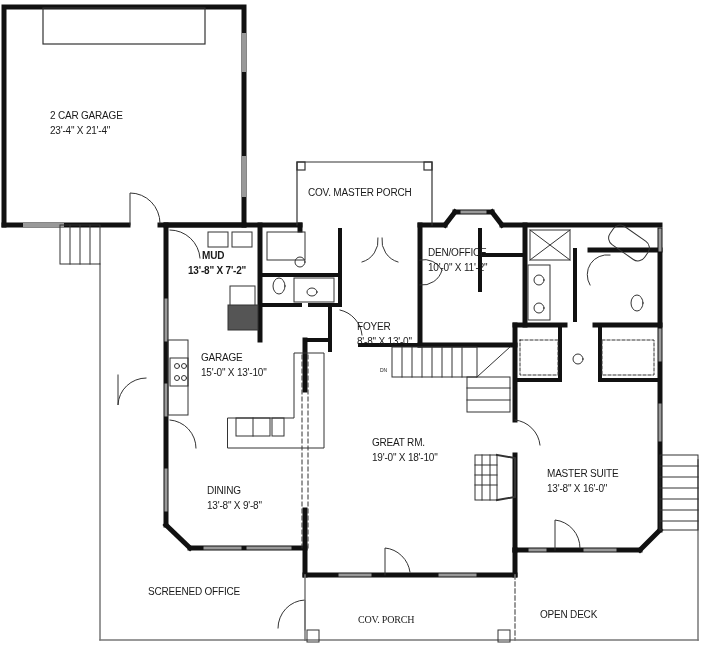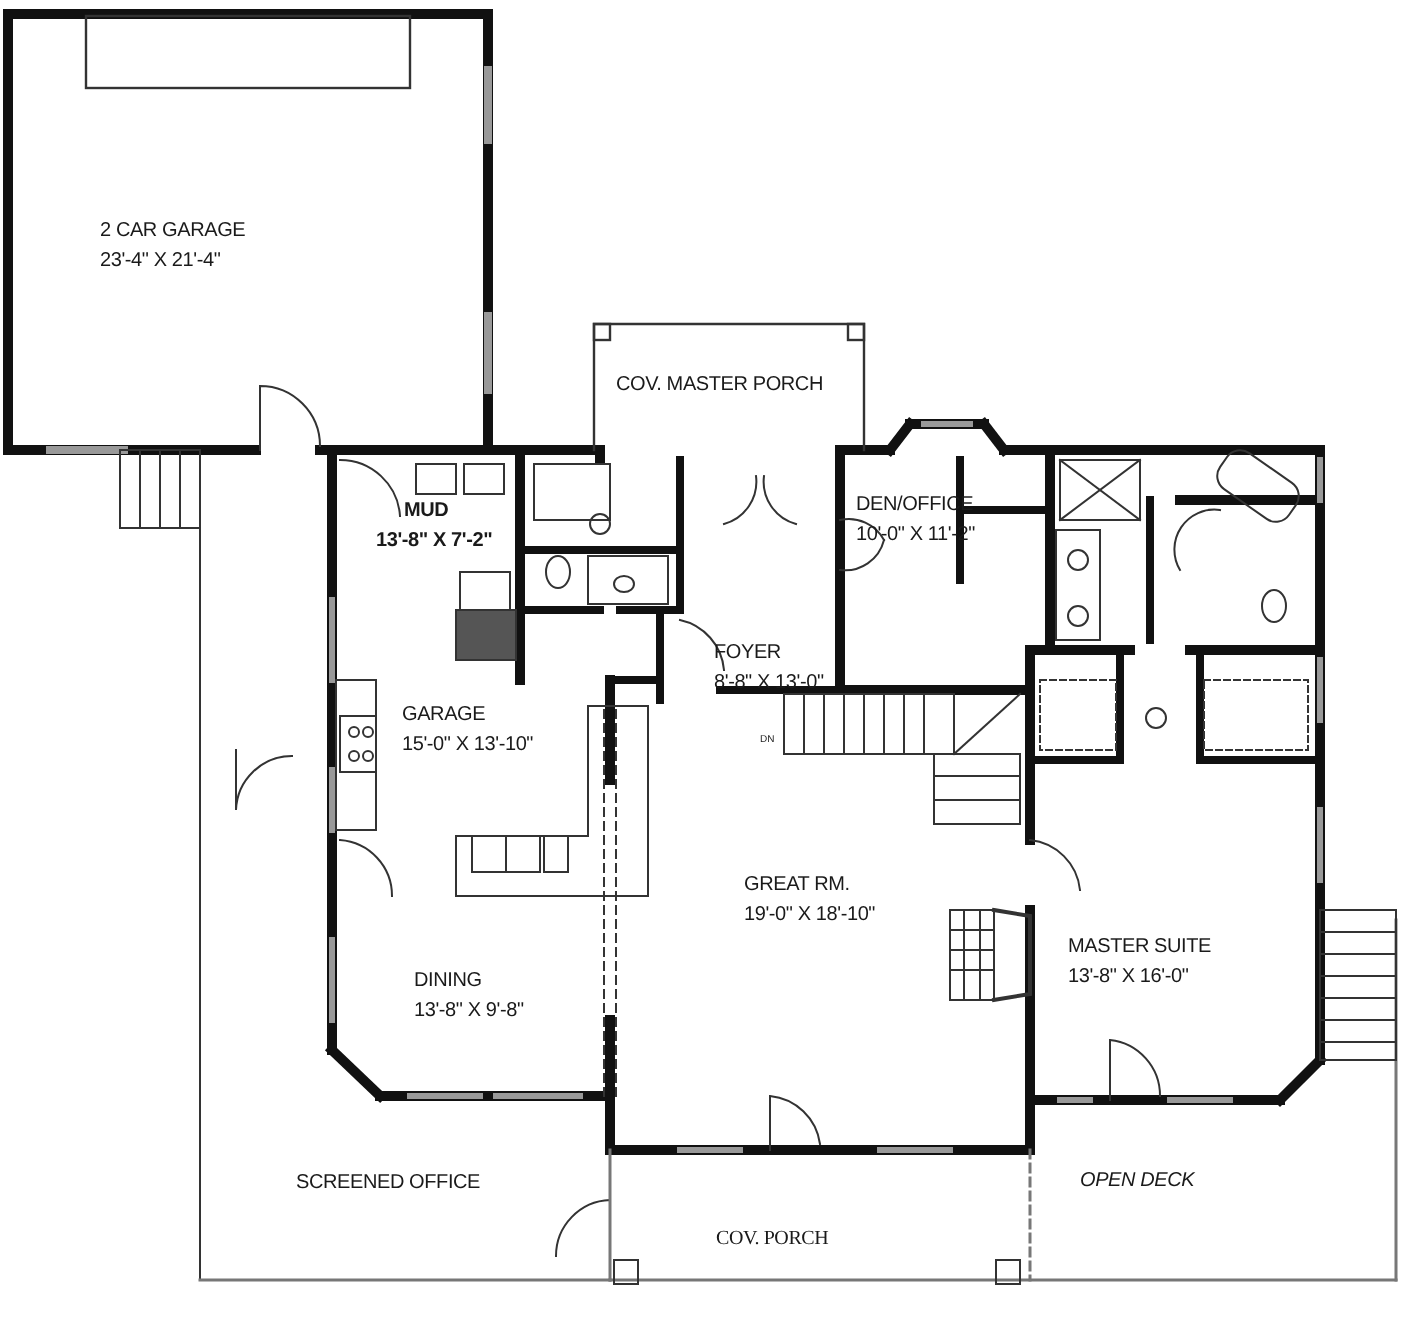--- a/index.html
+++ b/index.html
@@ -230,26 +230,26 @@
   <span class="d">15'-0" X 13'-10"</span>
 </div>
 <div class="label" style="left:372px;top:435px;">
   <span class="n">GREAT RM.</span>
   <span class="d">19'-0" X 18'-10"</span>
 </div>
 <div class="label" style="left:207px;top:483px;">
   <span class="n">DINING</span>
   <span class="d">13'-8" X 9'-8"</span>
 </div>
-<div class="label" style="left:534px;top:466px;">
+<div class="label" style="left:547px;top:466px;">
   <span class="n">MASTER SUITE</span>
   <span class="d">13'-8" X 16'-0"</span>
 </div>
 <div class="label" style="left:148px;top:584px;">
   <span class="n">SCREENED OFFICE</span>
 </div>
 <div class="label" style="left:358px;top:612px;font-family:Liberation Serif, serif;">
   <span class="n">COV. PORCH</span>
 </div>
-<div class="label" style="left:540px;top:583px;font-style:italic;">
+<div class="label" style="left:540px;top:607px;">
   <span class="n">OPEN DECK</span>
 </div>
 <div class="small" style="left:380px;top:367px;">DN</div>
 
 </body></html>

